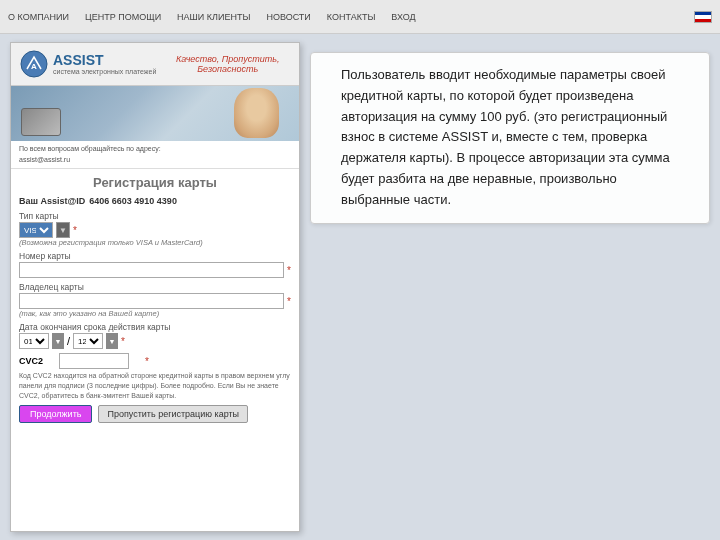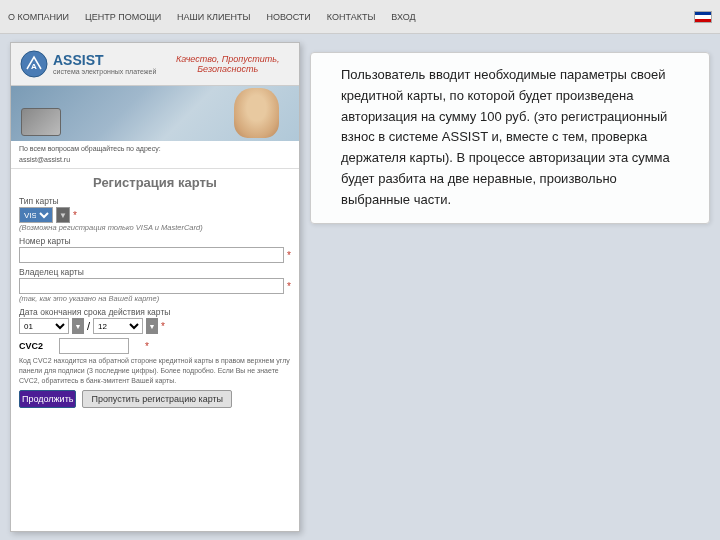--- a/index.html
+++ b/index.html
@@ -214,21 +214,21 @@
       color: #ccc;
       cursor: pointer;
     }
 
     .date-row {
       display: flex;
       align-items: center;
       gap: 3px;
     }
     .date-select {
-      width: 50px;
+      width: 30px;
       height: 16px;
       border: 1px solid #aaa;
       background: #fff;
       font-size: 8px;
     }
     .date-arrow {
       width: 12px;
       height: 16px;
       background: #888;
       display: flex;
@@ -260,22 +260,22 @@
       line-height: 1.4;
       margin-bottom: 5px;
     }
 
     .button-row {
       display: flex;
       gap: 6px;
       margin-top: 4px;
     }
     .btn-primary {
-      padding: 3px 2px;
-      background: #4c1d95;
+      padding: 3px 10px;
+      background: #d946ef;
       color: white;
       border: 1px solid #2a5a8a;
       font-size: 9px;
       cursor: pointer;
       border-radius: 2px;
     }
     .btn-secondary {
       padding: 3px 8px;
       background: #e0e0e0;
       color: #333;
@@ -344,20 +344,24 @@
     </div>
 
     <div class="assist-contact">
       <div>По всем вопросам обращайтесь по адресу:</div>
       <div>assist@assist.ru</div>
     </div>
 
     <div class="form-area">
       <div class="form-title">Регистрация карты</div>
 
+      <div class="assist-id-row">
+        <span class="assist-id-label">Ваш Assist@ID</span>
+        <span class="assist-id-value">6406 6603 4910 4390</span>
+      </div>
 
       <div class="form-field">
         <label>Тип карты</label>
         <div class="input-row">
           <select class="select-small">
             <option>VISA</option>
             <option>MasterCard</option>
           </select>
           <div class="select-arrow">▼</div>
           <span class="required-star">*</span>

